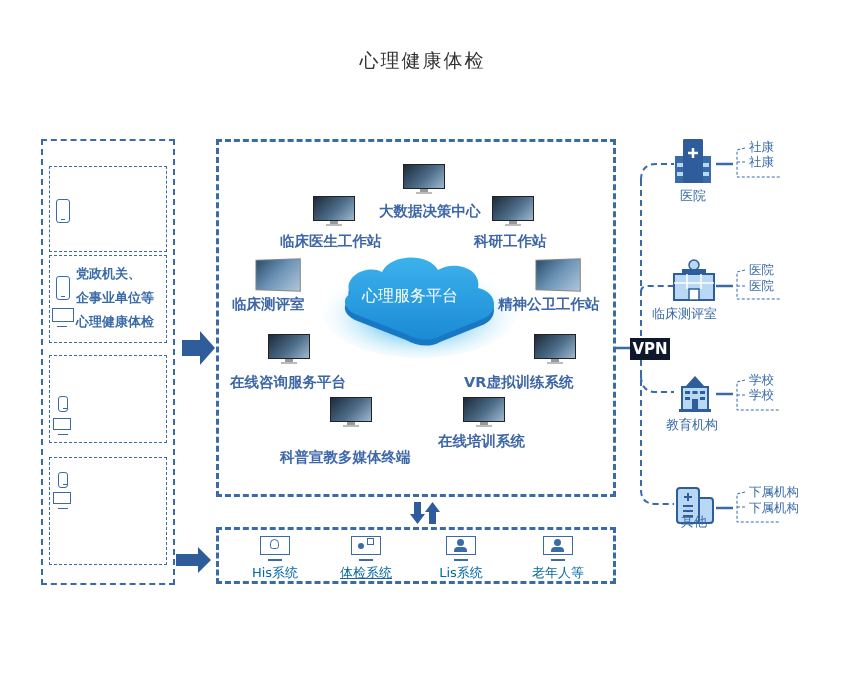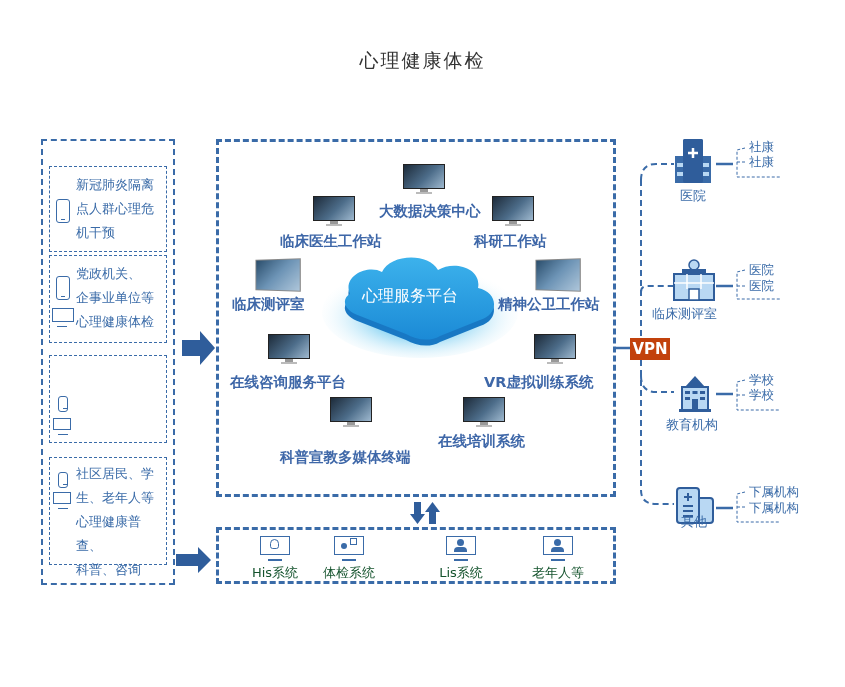--- a/index.html
+++ b/index.html
@@ -18,65 +18,54 @@
   .monitor .scr{position:absolute;left:0;top:0;width:42px;height:25px;background:linear-gradient(135deg,#1d2b3a,#4d6d8a 55%,#9fb9cf);border:1.5px solid #222;box-sizing:border-box;}
   .monitor .stand{position:absolute;left:17px;top:25px;width:8px;height:3px;background:#999;}
   .monitor .base{position:absolute;left:13px;top:28px;width:16px;height:2px;background:#bbb;}
   .panel{position:absolute;width:46px;height:32px;background:linear-gradient(135deg,#2a4d6b,#6c93b5 50%,#aec6da);border:1px solid #888;box-sizing:border-box;transform:perspective(80px) rotateY(-10deg);}
   .cloud{position:absolute;}
   .cloud-label{position:absolute;left:362px;top:286px;font-size:16px;color:#fff;white-space:nowrap;}
   .arrow-r{position:absolute;}
   .sys{position:absolute;text-align:center;}
   .sys .mon{position:relative;margin:0 auto;width:30px;height:19px;border:1.8px solid #3a6ba8;box-sizing:border-box;}
   .sys .bar{margin:4px auto 0;width:14px;height:1.8px;background:#3a6ba8;}
-  .sys .lab{font-size:13px;color:#14532d;margin-top:3px;white-space:nowrap;}
+  .sys .lab{font-size:13px;color:#0369a1;margin-top:3px;white-space:nowrap;}
   .inst-label{position:absolute;font-size:13px;color:#3a6ba8;white-space:nowrap;}
   .sub{position:absolute;font-size:12.5px;color:#3a6ba8;line-height:15px;white-space:nowrap;}
-  #vpn{position:absolute;left:630px;top:338px;width:40px;height:22px;background:#c2410c;color:#fff;font-size:15px;font-weight:bold;text-align:center;line-height:22px;}
+  #vpn{position:absolute;left:630px;top:338px;width:40px;height:22px;background:#0f172a;color:#fff;font-size:15px;font-weight:bold;text-align:center;line-height:22px;}
 </style>
 </head>
 <body>
 
 <div id="title" class="abs">心理健康体检</div>
 
 <div class="dash-box" style="left:41px;top:139px;width:134px;height:446px;border-width:2px;"></div>
 
 <div class="thin-box left-item" style="left:49px;top:166px;width:118px;height:86px;">
   <div class="phone" style="left:6px;top:32px;"></div>
-  <div class="txt">
-    <div>新冠肺炎隔离</div>
-    <div>点人群心理危</div>
-    <div>机干预</div>
-  </div>
-</div>
-
-<div class="thin-box left-item" style="left:49px;top:255px;width:118px;height:88px;">
+</div>
+
+<div class="thin-box left-item" style="left:49px;top:255px;width:118px;height:88px;font-weight:bold;">
   <div class="phone" style="left:6px;top:20px;"></div>
   <div class="pc" style="left:2px;top:52px;width:22px;height:14px;"></div>
   <div class="txt">
     <div>党政机关、</div>
     <div>企事业单位等</div>
     <div>心理健康体检</div>
   </div>
 </div>
 
 <div class="thin-box left-item" style="left:49px;top:355px;width:118px;height:88px;">
   <div class="phone" style="left:8px;top:40px;width:10px;height:16px;"></div>
   <div class="pc" style="left:3px;top:62px;width:18px;height:12px;"></div>
 </div>
 
 <div class="thin-box left-item" style="left:49px;top:457px;width:118px;height:108px;">
   <div class="phone" style="left:8px;top:14px;width:10px;height:16px;"></div>
   <div class="pc" style="left:3px;top:34px;width:18px;height:12px;"></div>
-  <div class="txt" style="top:4px;">
-    <div>社区居民、学</div>
-    <div>生、老年人等</div>
-    <div>心理健康普查、</div>
-    <div>科普、咨询</div>
-  </div>
 </div>
 
 <svg class="arrow-r" style="left:182px;top:331px;" width="34" height="34">
     <polygon points="0,9 18,9 18,0 33,17 18,34 18,25 0,25" fill="#2f5d9b"></polygon>
   </svg>
 <svg class="arrow-r" style="left:176px;top:547px;" width="36" height="26">
     <polygon points="0,7 22,7 22,0 35,13 22,26 22,19 0,19" fill="#2f5d9b"></polygon>
   </svg>
 
 <div class="dash-box" style="left:216px;top:139px;width:400px;height:358px;"></div>
@@ -130,21 +119,21 @@
     <div class="stand"></div>
     <div class="base"></div>
   </div>
 <div class="node-label" style="left:230px;top:373px;">在线咨询服务平台</div>
 
 <div class="monitor" style="left:534px;top:334px;">
     <div class="scr"></div>
     <div class="stand"></div>
     <div class="base"></div>
   </div>
-<div class="node-label" style="left:484px;top:373px;">VR虚拟训练系统</div>
+<div class="node-label" style="left:464px;top:373px;">VR虚拟训练系统</div>
 
 <div class="monitor" style="left:330px;top:397px;">
     <div class="scr"></div>
     <div class="stand"></div>
     <div class="base"></div>
   </div>
 <div class="node-label" style="left:280px;top:432px;margin-top:16px;">科普宣教多媒体终端</div>
 
 <div class="monitor" style="left:463px;top:397px;">
     <div class="scr"></div>
@@ -160,21 +149,21 @@
 
 <div class="dash-box" style="left:216px;top:527px;width:400px;height:57px;"></div>
 
 <div class="sys" style="left:240px;top:536px;width:70px;">
   <div class="mon">
       <span style="position:absolute;left:9px;top:2px;width:9px;height:10px;border:1.3px solid #3a6ba8;border-radius:5px 5px 3px 3px;box-sizing:border-box;"></span>
     </div>
   <div class="bar"></div>
   <div class="lab">His系统</div>
 </div>
-<div class="sys" style="left:314px;top:536px;width:70px;">
+<div class="sys" style="left:331px;top:536px;width:70px;text-decoration:underline;">
   <div class="mon">
       <span style="position:absolute;left:6px;top:6px;width:6px;height:6px;border-radius:3px;background:#3a6ba8;"></span>
       <span style="position:absolute;left:15px;top:1px;width:7px;height:7px;border:1.2px solid #3a6ba8;box-sizing:border-box;"></span>
     </div>
   <div class="bar"></div>
   <div class="lab">体检系统</div>
 </div>
 <div class="sys" style="left:426px;top:536px;width:70px;">
   <div class="mon">
       <span style="position:absolute;left:10px;top:2px;width:7px;height:7px;border-radius:4px;background:#3a6ba8;"></span>

